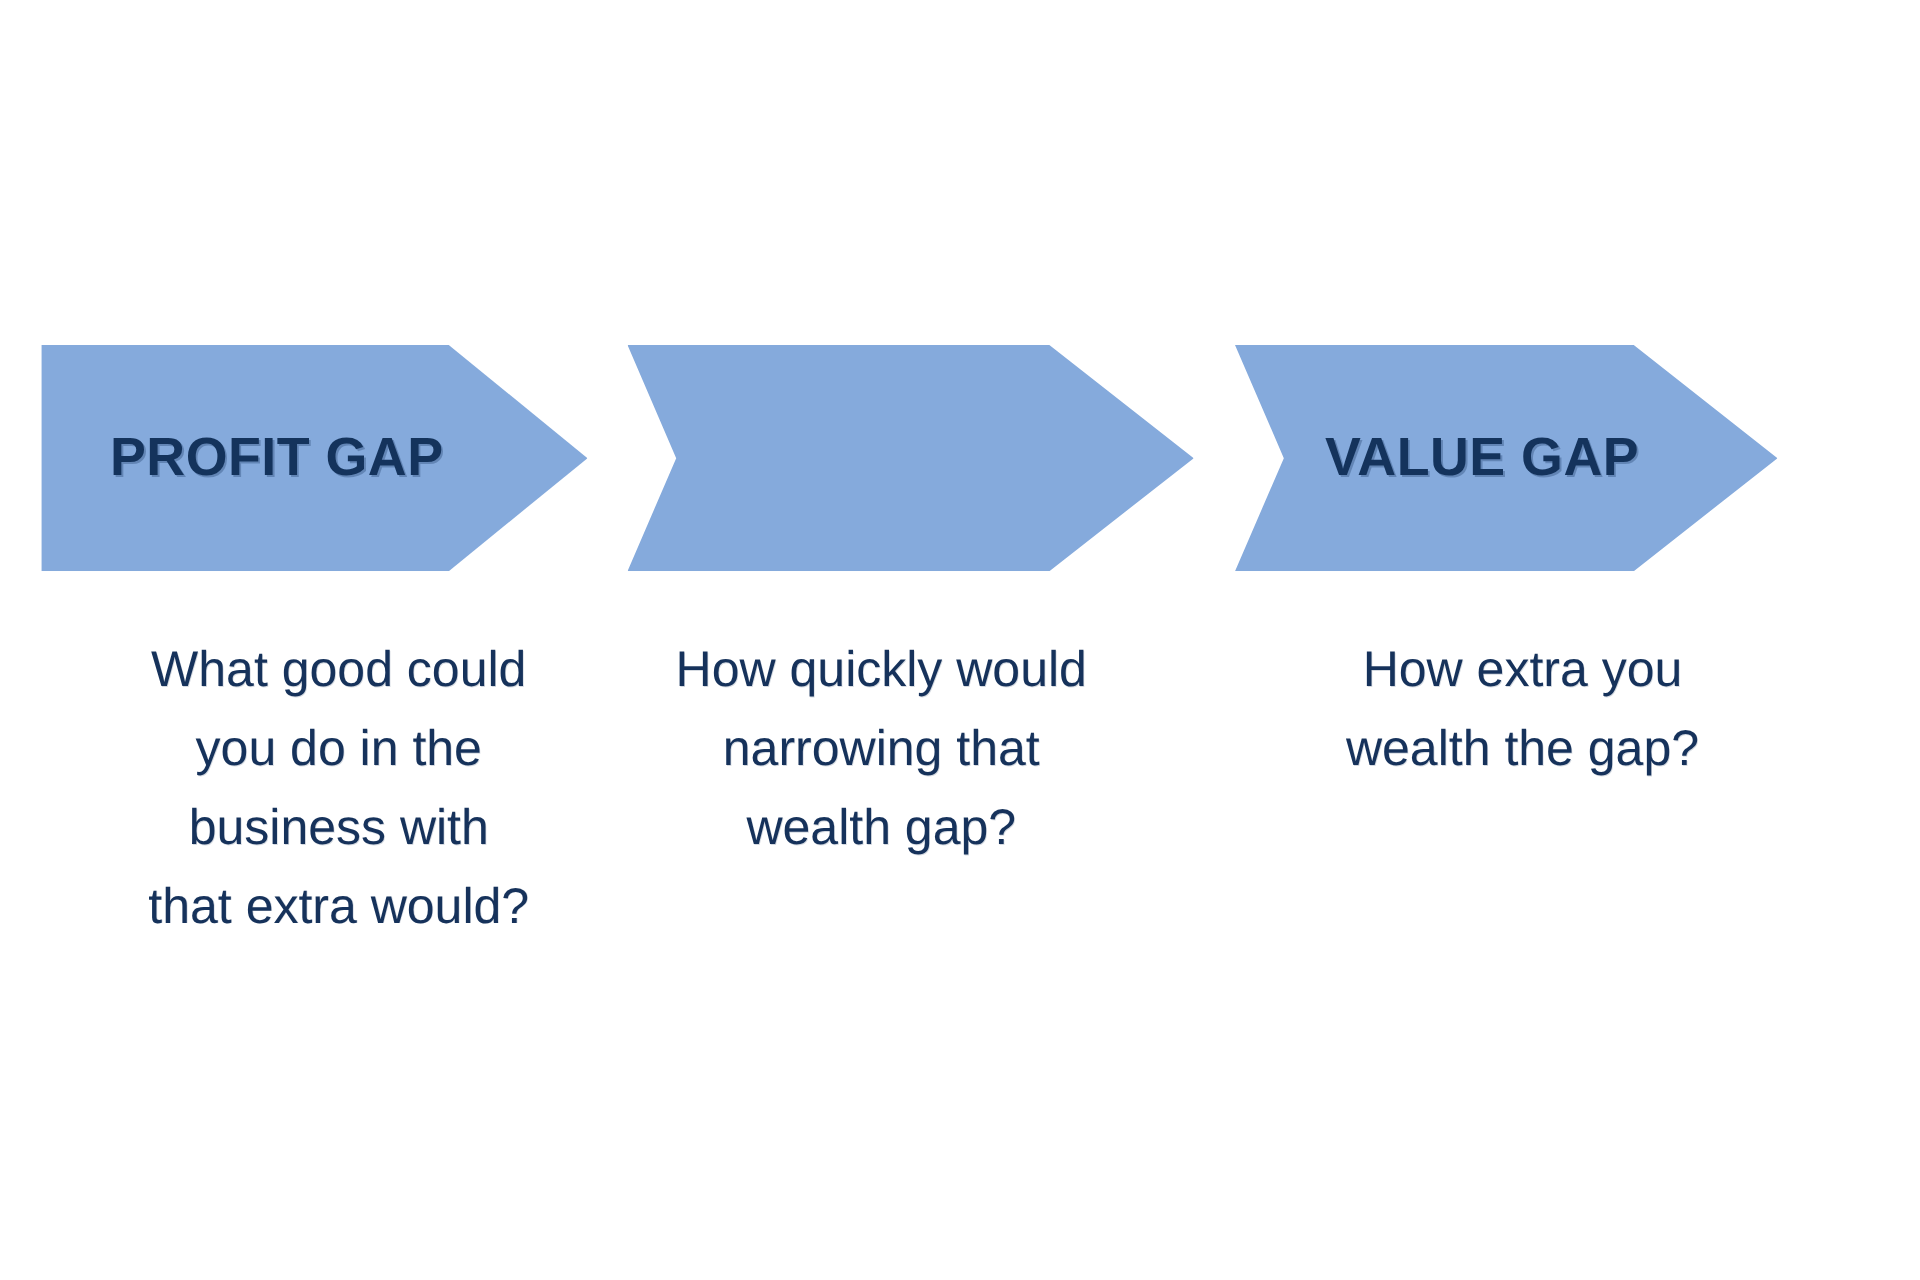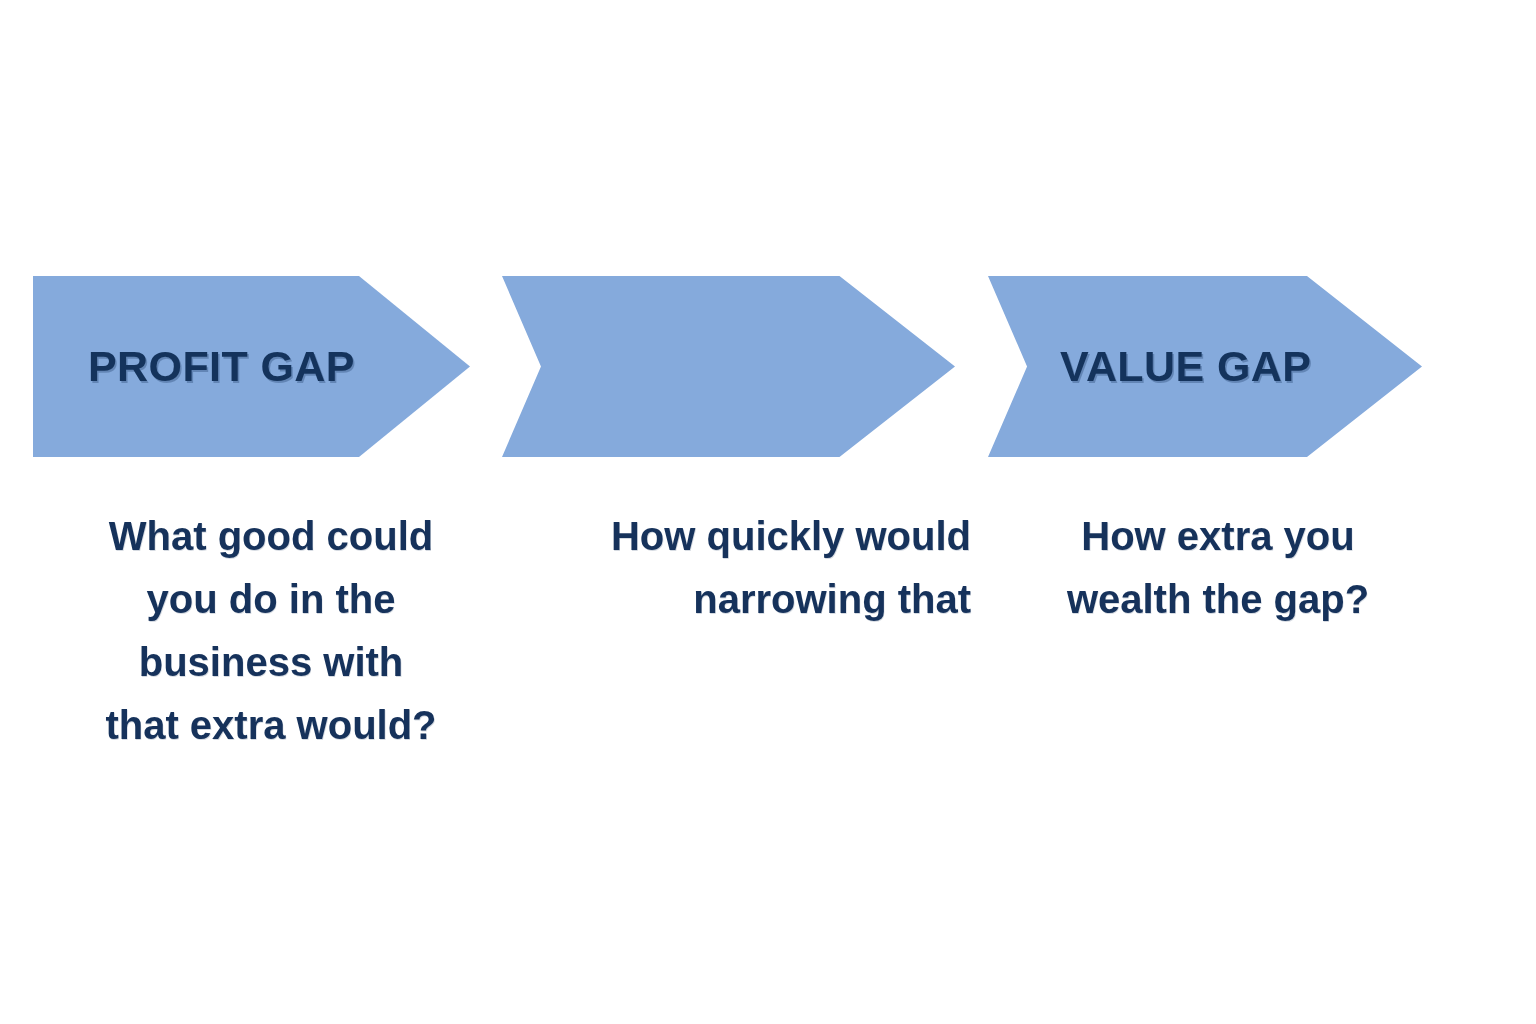--- a/index.html
+++ b/index.html
@@ -84,24 +84,24 @@
     top: 505px;
     color: #16325B;
     font-size: 40px;
     line-height: 63px;
     text-align: center;
     font-weight: 400;
     text-shadow: 0.6px 0.6px 0 rgba(22, 50, 91, 0.18);
   }
 
   .caption-1 { left: 62px;   width: 418px; }
-  .caption-2 { left: 519px;  width: 452px; text-align: right; }
+  .caption-2 { left: 479px;  width: 452px; }
   .caption-3 { left: 1000px; width: 436px; }
 
-  .caption-line { display: block; font-weight: bold; }
+  .caption-line { display: block; }
 </style>
 </head>
 <body>
 
 <div id="stage">
 
   <div class="chevron-band">
 
     <div class="chevron arrow-plain"></div>
     <div class="chevron-label label-1">PROFIT GAP</div>
@@ -116,20 +116,21 @@
   <div class="caption caption-1">
     <span class="caption-line">What good could</span>
     <span class="caption-line">you do in the</span>
     <span class="caption-line">business with</span>
     <span class="caption-line">that extra would?</span>
   </div>
 
   <div class="caption caption-2">
     <span class="caption-line">How quickly would</span>
     <span class="caption-line">narrowing that</span>
+    <span class="caption-line">wealth gap?</span>
   </div>
 
   <div class="caption caption-3">
     <span class="caption-line">How extra you</span>
     <span class="caption-line">wealth the gap?</span>
   </div>
 
 </div>
 
 </body></html>

